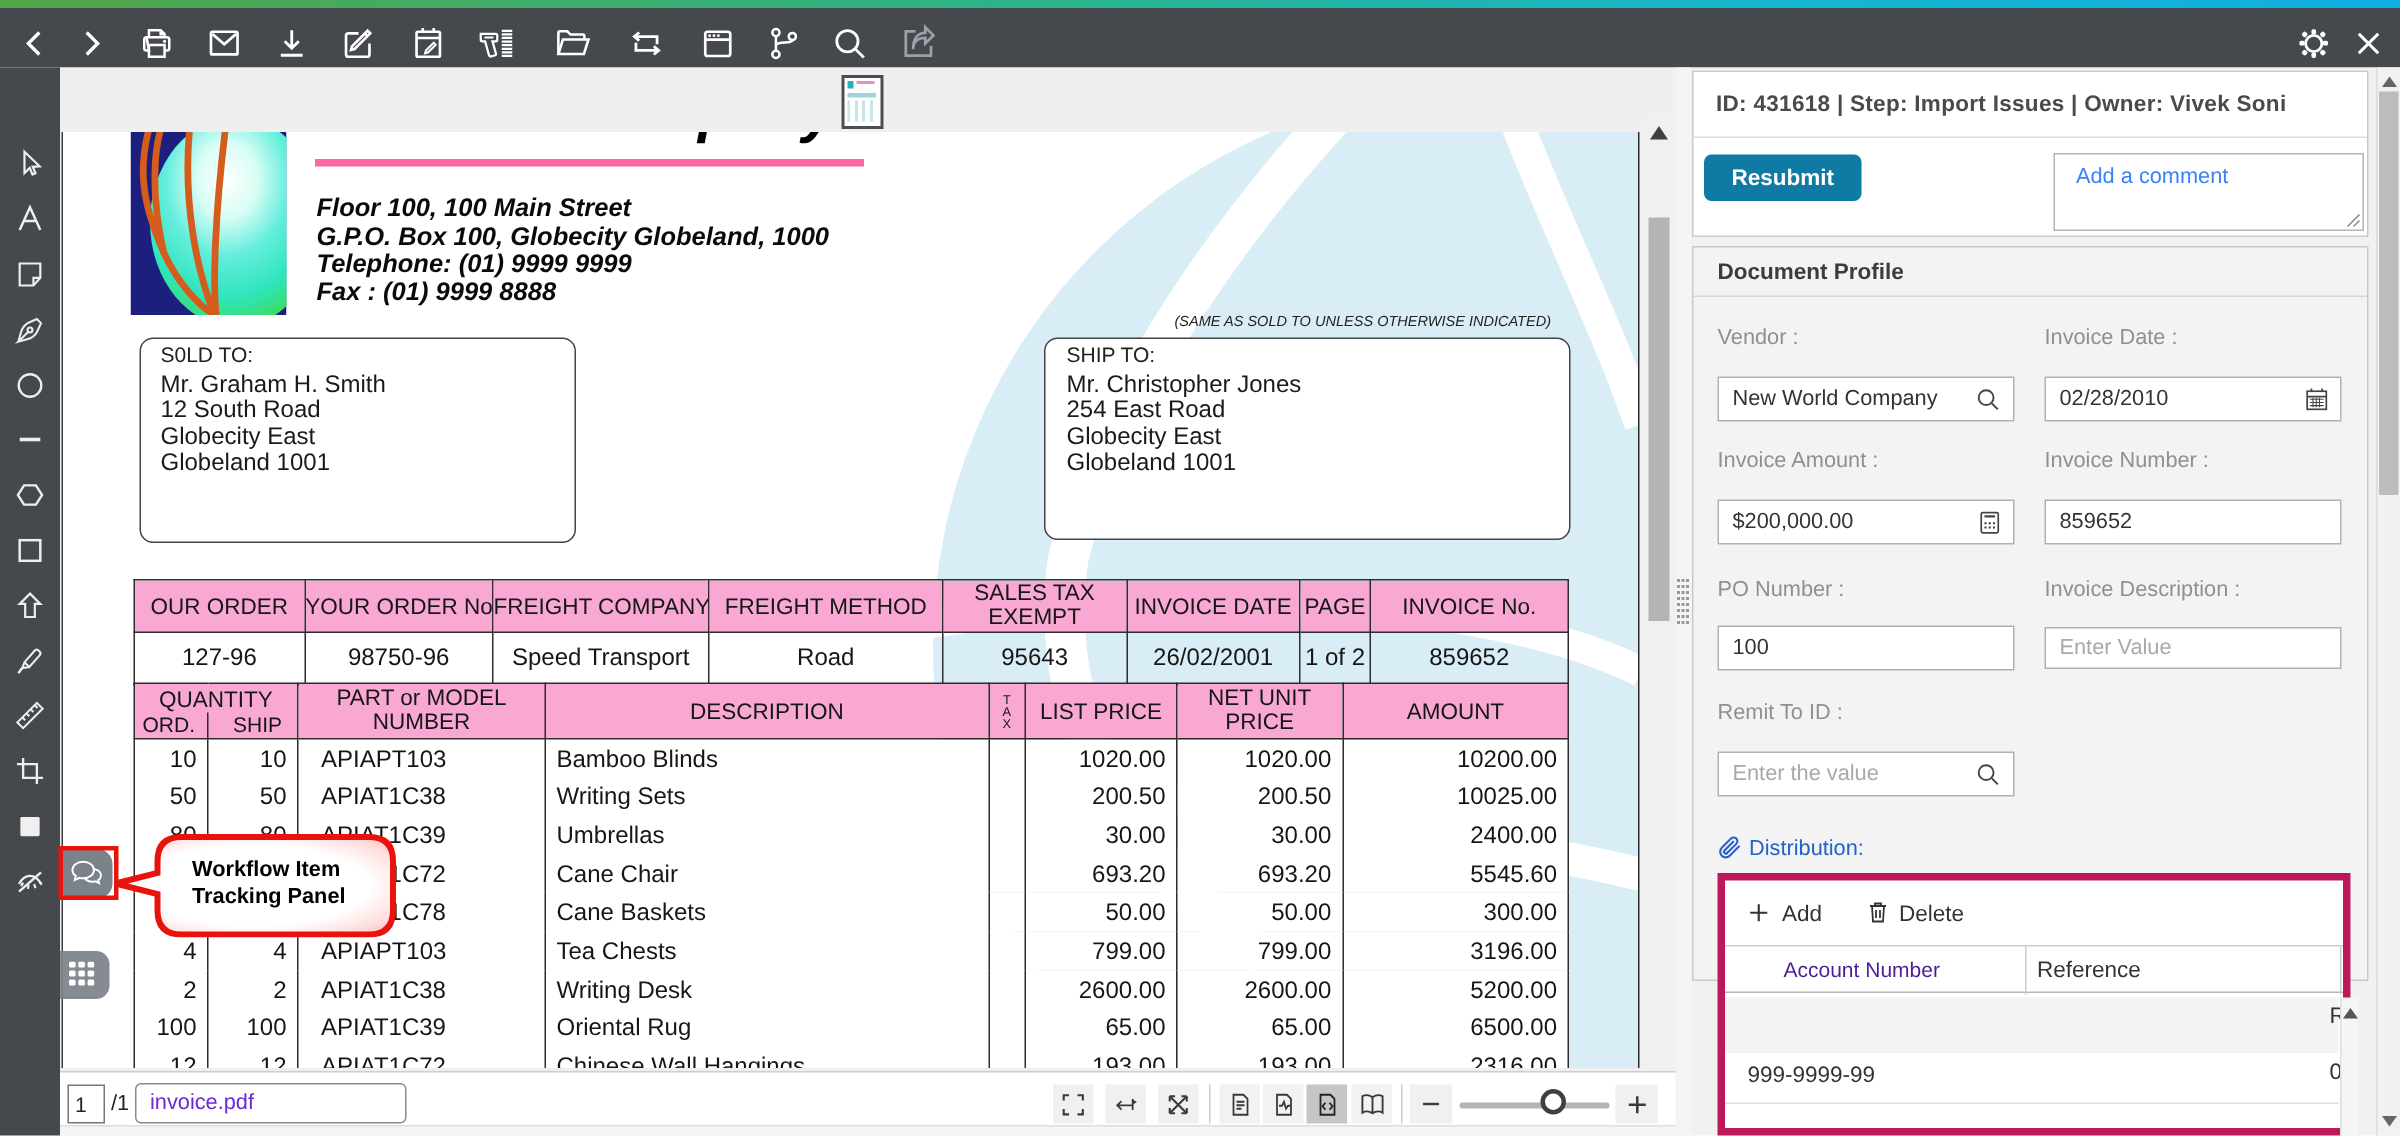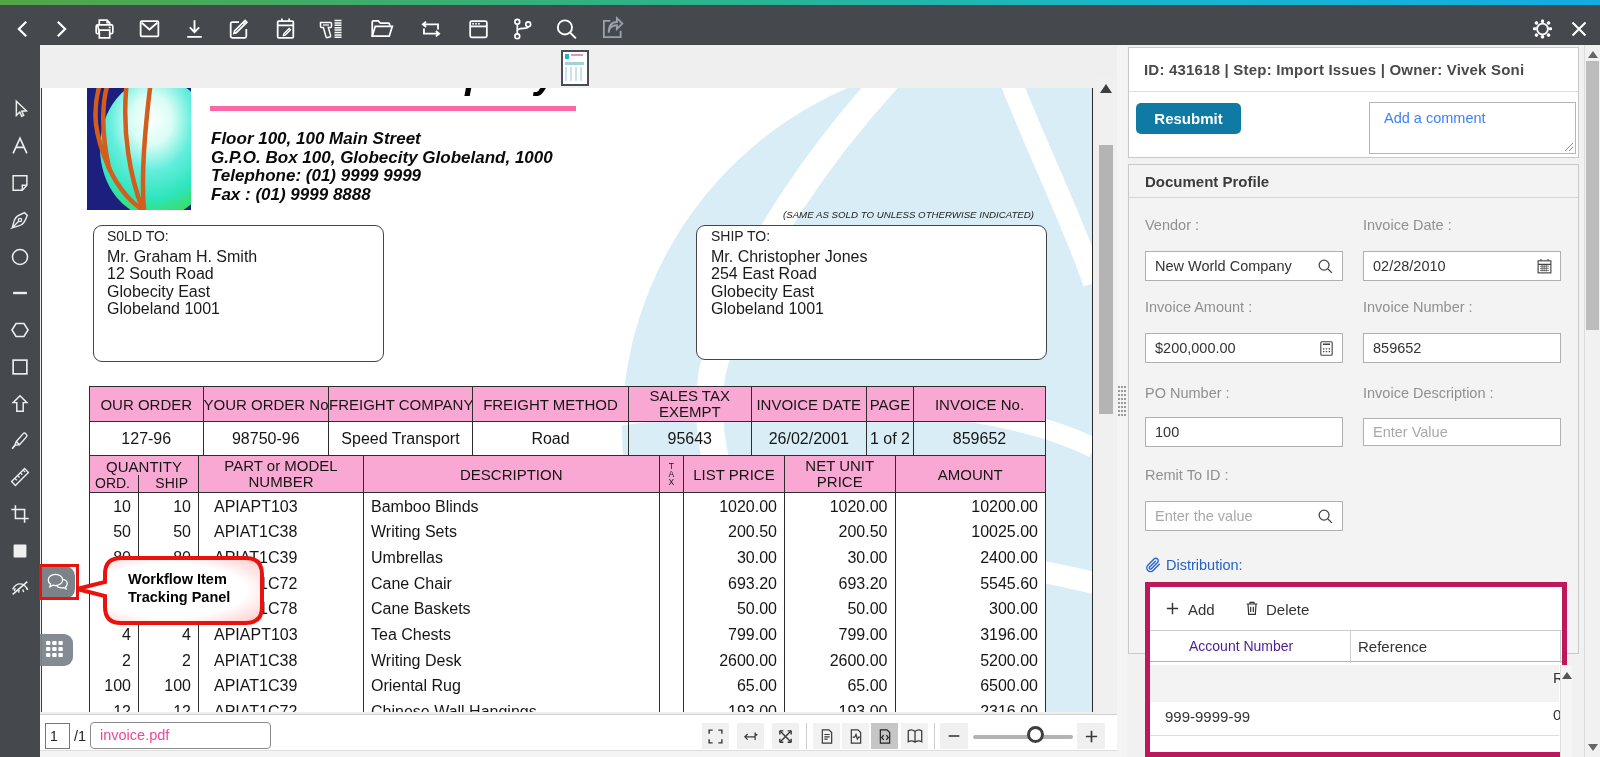--- a/index.html
+++ b/index.html
@@ -389,21 +389,21 @@
     <div style="position:absolute;left:2px;top:2px;width:4px;height:5px;background:#2ab0c0;"></div>
     <div style="position:absolute;left:8px;top:2px;width:12px;height:2px;background:#e890b8;"></div>
     <div style="position:absolute;left:2px;top:10px;width:19px;height:3px;background:#9fd2da;"></div>
     <div style="position:absolute;left:2px;top:15px;width:19px;height:14px;background:repeating-linear-gradient(90deg,#c8e4e9 0 2px,#fff 2px 5px);"></div>
   </div>
 </div>
 
 <div id="bottombar" class="abs">
   <input style="position: absolute; left: 5px; top: 8px; width: 25px; height: 26px; border: 1px solid rgb(118, 118, 118); font-size: 14px; padding-left: 4px; font-family: inherit; color: rgb(34, 34, 34);" value="1">
   <span style="position:absolute;left:34px;top:13px;font-size:14.5px;color:#222;">/1</span>
-  <div style="position:absolute;left:50px;top:7px;width:181px;height:27px;border:1px solid #8a8a8a;border-radius:4px;font-size:14.5px;line-height:25px;padding-left:9px;color:#ec4899;">invoice.pdf</div>
+  <div style="position:absolute;left:50px;top:7px;width:181px;height:27px;border:1px solid #8a8a8a;border-radius:4px;font-size:14.5px;line-height:25px;padding-left:9px;color:#6d28d9;">invoice.pdf</div>
   <div class="bbtn" style="left:662px;">
       <svg width="17" height="17" viewBox="0 0 24 24" fill="none" stroke="#3a3a3a" stroke-width="2">
         <path d="M3 8 V3 H8 M16 3 H21 V8 M21 16 V21 H16 M8 21 H3 V16"></path>
       </svg>
     </div>
   <div class="bbtn" style="left:697px;">
       <svg width="19" height="17" viewBox="0 0 24 24" fill="none" stroke="#3a3a3a" stroke-width="1.7">
         <path d="M8 8.5 L4 12.5 L8 16.5 M4 12.5 H18.5 M18.5 6.5 V17"></path>
         <path d="M18.5 7 L22.5 9.5 L18.5 12 Z" fill="#3a3a3a" stroke="none"></path>
       </svg>

